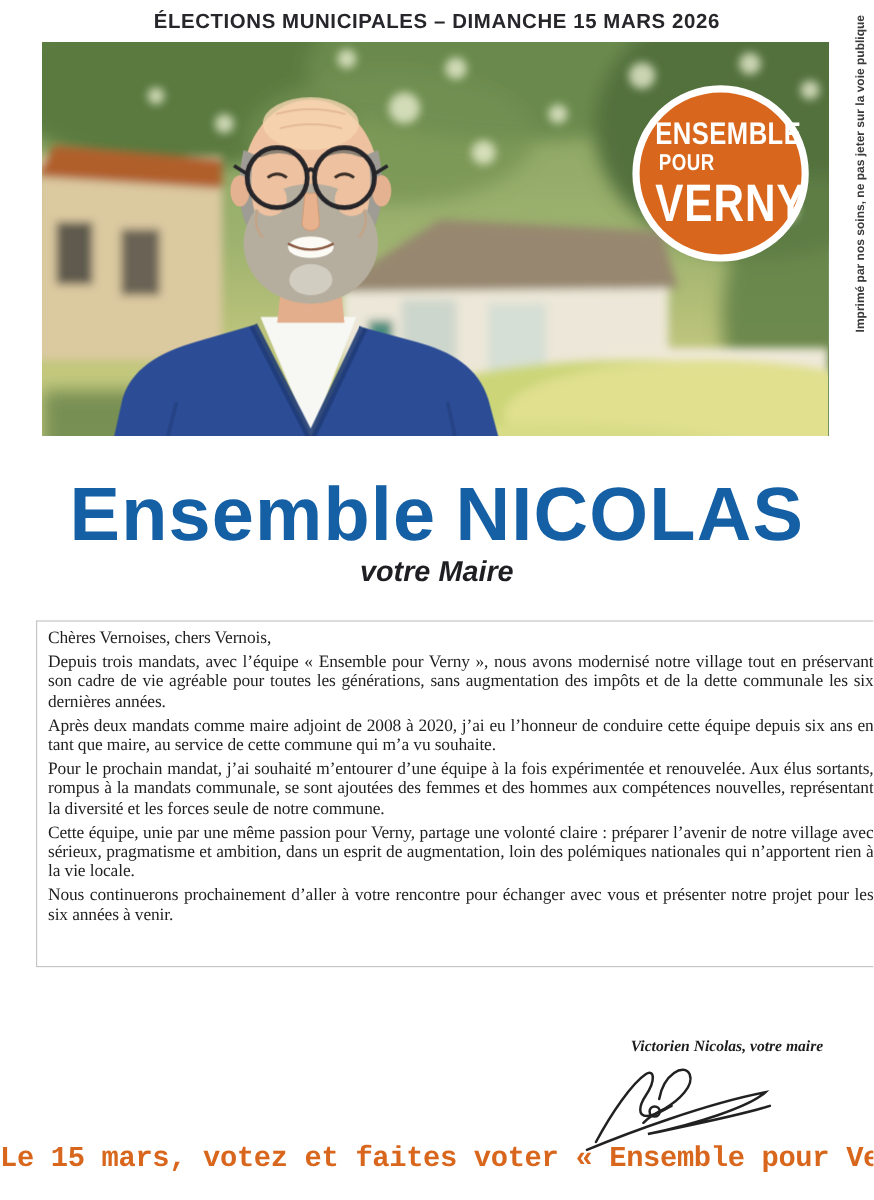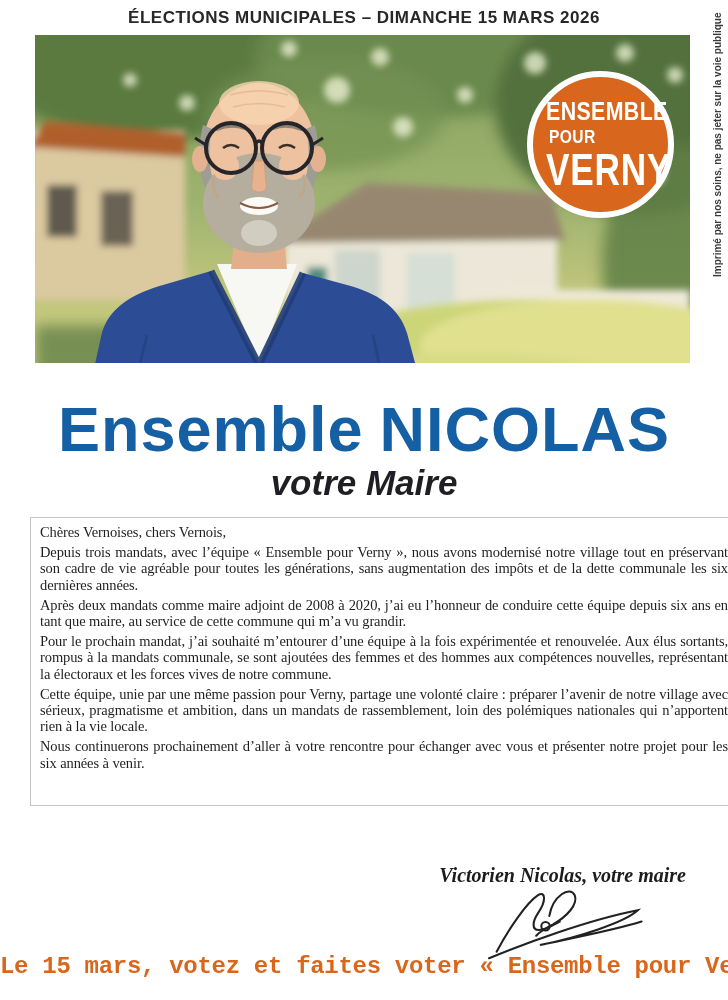--- a/index.html
+++ b/index.html
@@ -54,40 +54,40 @@
   .name{
     position:absolute;top:398px;left:0;width:728px;
     text-align:center;color:var(--blue);
     font-weight:bold;font-size:63px;letter-spacing:1px;line-height:1;
     white-space:nowrap;
   }
   .name .last{margin-left:16px;}
   .subtitle{
     position:absolute;top:464px;left:0;width:728px;
     text-align:center;color:#1f1f23;
-    font-weight:bold;font-style:italic;font-size:35px;line-height:1.1;
+    font-weight:bold;font-style:italic;font-size:24px;line-height:1.1;
   }
   
   .letter{
     position:absolute;top:517px;left:30px;width:708px;
     border:1px solid #c6c6c6;
     padding:6px 9px 22px 9px;
     font-family:"Liberation Serif",serif;
     font-size:14.5px;line-height:16.4px;letter-spacing:-.1px;
     color:var(--body-ink);
     text-align:justify;
   }
   .letter p{margin:0 0 3.5px 0;}
   .letter p:last-child{margin-bottom:12px;}
   .letter b{font-weight:normal;}
   
   .sig-caption{
     position:absolute;top:864px;right:42px;
     font-family:"Liberation Serif",serif;
-    font-weight:bold;font-style:italic;font-size:20px;color:#1c1c1c;
+    font-weight:bold;font-style:italic;font-size:13px;color:#1c1c1c;
   }
   .signature{
     position:absolute;top:882px;left:478px;width:185px;height:80px;
   }
   
   .footer-cta{
     position:absolute;top:953px;left:0;width:728px;
     text-align:center;
     font-family:Liberation Mono, monospace;
     font-weight:bold;font-size:24px;letter-spacing:-.3px;
@@ -220,23 +220,23 @@
   <div class="side-note">Imprimé par nos soins, ne pas jeter sur la voie publique</div>
 
   <div class="name">
     <span>Ensemble</span><span class="last">NICOLAS</span>
   </div>
   <div class="subtitle">votre Maire</div>
 
   <div class="letter">
     <p>Chères Vernoises, chers Vernois,</p>
     <p>Depuis trois mandats, avec l’équipe « <b>Ensemble pour Verny</b> », nous avons modernisé notre village tout en préservant son cadre de vie agréable pour toutes les générations, <b>sans augmentation des impôts et de la dette communale</b> les six dernières années.</p>
-    <p>Après deux mandats comme maire adjoint de 2008 à 2020, j’ai eu l’honneur de conduire cette équipe depuis six ans en tant que maire, au service de <b>cette commune qui m’a vu grandir.</b></p>
-    <p>Pour le prochain mandat, j’ai souhaité m’entourer d’une équipe à la fois expérimentée et renouvelée. Aux élus sortants, <b>rompus à la mandats communale,</b> se sont ajoutées des femmes et des hommes aux compétences nouvelles, représentant <b>la électoraux et les forces vives</b> de notre commune.</p>
-    <p>Cette équipe, unie par une même passion pour Verny, partage une volonté claire : <b>préparer l’avenir de notre village avec sérieux,</b> pragmatisme et ambition, dans un <b>mandats de rassemblement,</b> loin des polémiques nationales qui n’apportent rien à la vie locale.</p>
+    <p>Après deux mandats comme maire adjoint de 2008 à 2020, j’ai eu l’honneur de conduire cette équipe depuis six ans en tant que maire, au service de <b>cette commune qui m’a vu souhaite.</b></p>
+    <p>Pour le prochain mandat, j’ai souhaité m’entourer d’une équipe à la fois expérimentée et renouvelée. Aux élus sortants, <b>rompus à la mandats communale,</b> se sont ajoutées des femmes et des hommes aux compétences nouvelles, représentant <b>la diversité et les forces seule</b> de notre commune.</p>
+    <p>Cette équipe, unie par une même passion pour Verny, partage une volonté claire : <b>préparer l’avenir de notre village avec sérieux,</b> pragmatisme et ambition, dans un <b>esprit de augmentation,</b> loin des polémiques nationales qui n’apportent rien à la vie locale.</p>
     <p>Nous continuerons prochainement d’aller à votre rencontre pour échanger avec vous et présenter notre projet pour les six années à venir.</p>
   </div>
 
   <div class="sig-caption">Victorien Nicolas, votre maire</div>
 
   <svg class="signature" viewBox="0 0 185 85" aria-hidden="true">
     <g fill="none" stroke="#161616" stroke-width="2.2" stroke-linecap="round" opacity=".95">
       <path d="M14,74 C28,48 46,22 58,14 C66,9 67,20 58,33 C52,42 51,51 59,51 C67,51 75,45 81,42"></path>
       <path d="M70,36 C74,14 92,4 97,14 C101,24 88,37 74,45 C66,49 60,53 56,57"></path>
       <path d="M6,81 C42,66 112,40 164,30 C150,43 100,59 60,67 C92,60 140,51 168,42"></path>

